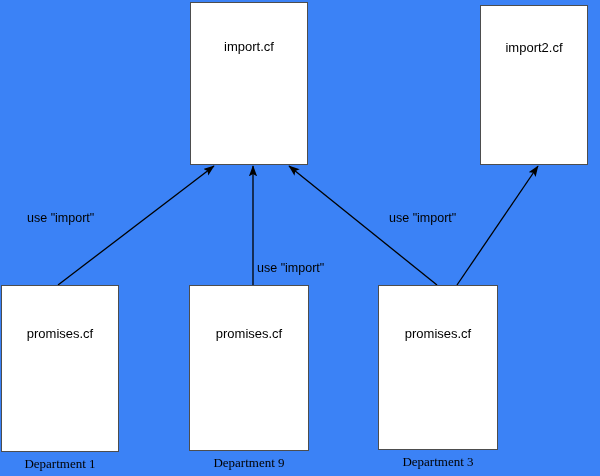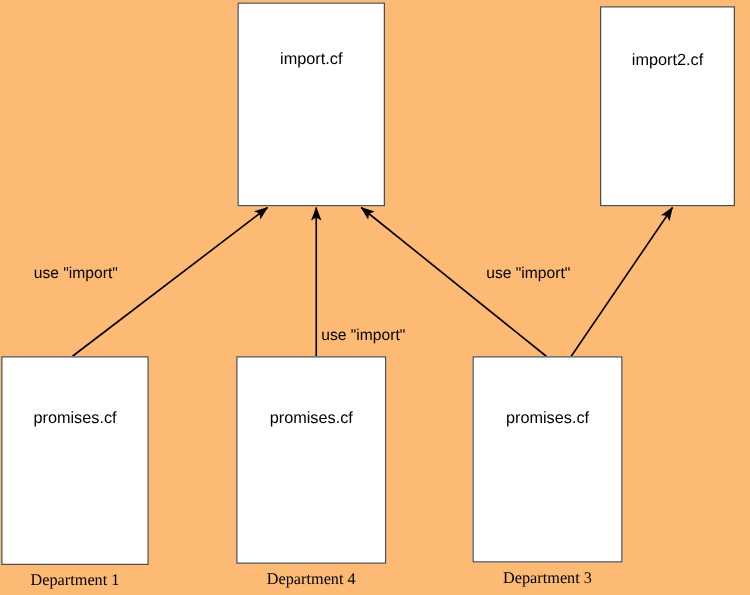--- a/index.html
+++ b/index.html
@@ -4,21 +4,21 @@
 <style>
   html, body {
     margin: 0;
     padding: 0;
     background: #ffffff;
   }
   #canvas {
     position: relative;
     width: 600px;
     height: 476px;
-    background: #fdba74;
+    background: #3b82f6;
     overflow: hidden;
     font-family: "Liberation Sans", sans-serif;
   }
   .node {
     position: absolute;
     box-sizing: border-box;
     border: 1px solid #4d4d4d;
     background: #ffffff;
   }
   .node-label {
@@ -88,20 +88,20 @@
 
   <div class="node" style="left:189px; top:285px; width:120px; height:166px;">
     <div class="node-label" style="top:40px;">promises.cf</div>
   </div>
 
   <div class="node" style="left:378px; top:285px; width:120px; height:165px;">
     <div class="node-label" style="top:40px;">promises.cf</div>
   </div>
 
   <div class="dept-caption" style="left:1px; top:456px; width:118px;">Department 1</div>
-  <div class="dept-caption" style="left:189px; top:455px; width:120px;">Department 4</div>
+  <div class="dept-caption" style="left:189px; top:455px; width:120px;">Department 9</div>
   <div class="dept-caption" style="left:378px; top:454px; width:120px;">Department 3</div>
 
   <div class="edge-label" style="left:27px; top:211px;">use "import"</div>
   <div class="edge-label" style="left:257px; top:261px;">use "import"</div>
   <div class="edge-label" style="left:389px; top:211px;">use "import"</div>
 
 </div>
 
 </body></html>

